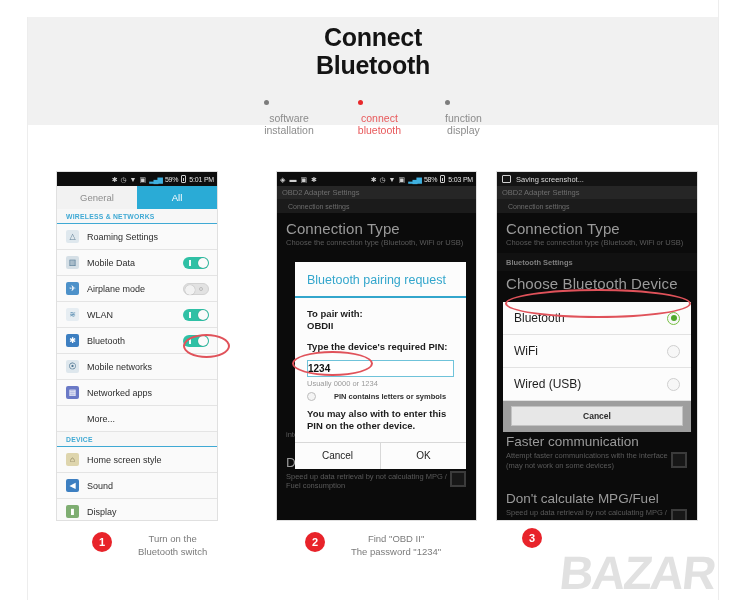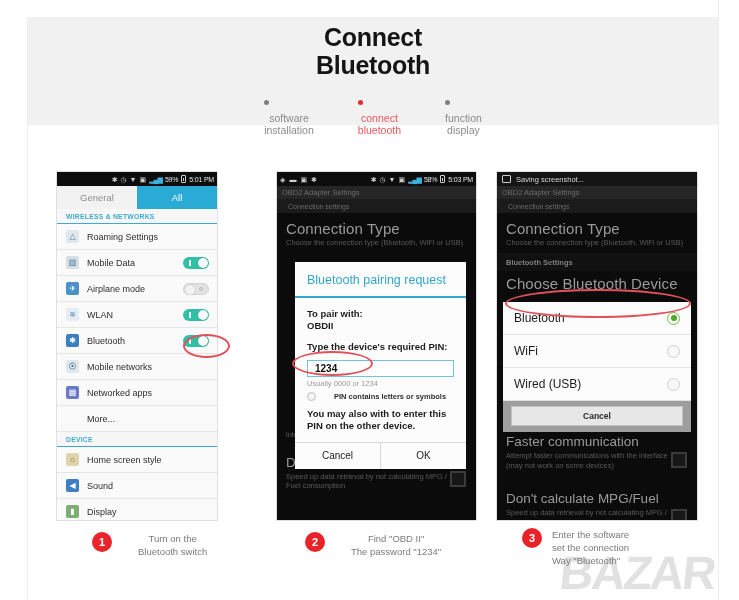--- a/index.html
+++ b/index.html
@@ -94,21 +94,21 @@
   
   .dlg { position:absolute; left:10px; right:10px; background:#fcfcfc;margin-left:8px; }
   #dlg2 { top:76px; }
   .dlg-title { font-size:12.5px; color:#33a6cc; padding:11px 12px 9px 12px;
                border-bottom:2px solid #33a6cc; }
   .dlg-body { padding:10px 12px 2px 12px; }
   .d-line { font-size:9.5px; color:#1d1d1d; font-weight:bold; line-height:12px; }
   .d-gap { height:9px; }
   .pin-wrap { position:relative; margin:7px 0 2px 0; }
   .pin-input { border:1px solid #6fc3da; background:#fff; height:17px;
-               display:flex; align-items:center; padding-left:7px;
+               display:flex; align-items:center; 
                font-size:10px; color:#111; font-weight:bold; }
   .pin-hint { font-size:7.5px; color:#9a9a9a; margin-top:2px; }
   .radio-row { display:flex; align-items:center; gap:18px; margin-top:4px; }
   .radio { width:9px; height:9px; border-radius:50%; border:1.5px solid #bdbdbd; background:#f4f4f4; flex:0 0 auto; }
   .radio-lb { font-size:7.5px; color:#2f2f2f; font-weight:bold; }
   .d-note { font-size:9.5px; color:#1d1d1d; font-weight:bold; line-height:12px; margin-top:7px; }
   .dlg-btns { display:flex; border-top:1px solid #d8d8d8; margin-top:8px; }
   .dlg-btn { flex:1; text-align:center; padding:7px 0 8px 0; font-size:10px; color:#1d1d1d; }
   .dlg-btn + .dlg-btn { border-left:1px solid #d8d8d8; }
 
@@ -413,22 +413,17 @@
   <div class="caption" id="cap2">
     <div class="badge">2</div>
     <div class="cap-text">
       <span>Find  "OBD II"</span><br>
       <span>The password "1234"</span>
     </div>
   </div>
 
   <div class="caption" id="cap3">
     <div class="badge">3</div>
-    <div class="cap-text">
-      <span>Enter the software</span><br>
-      <span>set the connection</span><br>
-      <span>Way "Bluetooth"</span>
-    </div>
   </div>
 
   <div class="watermark">BAZAR</div>
 
 </div>
 
 </body></html>

